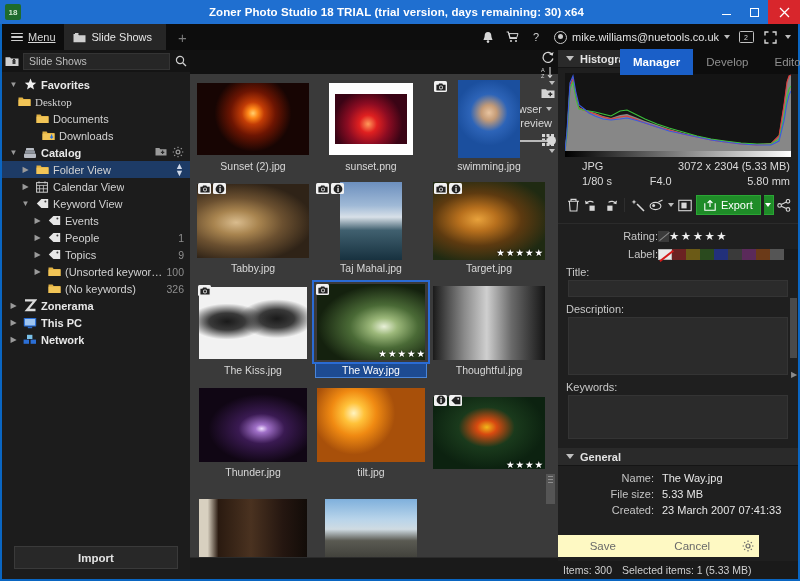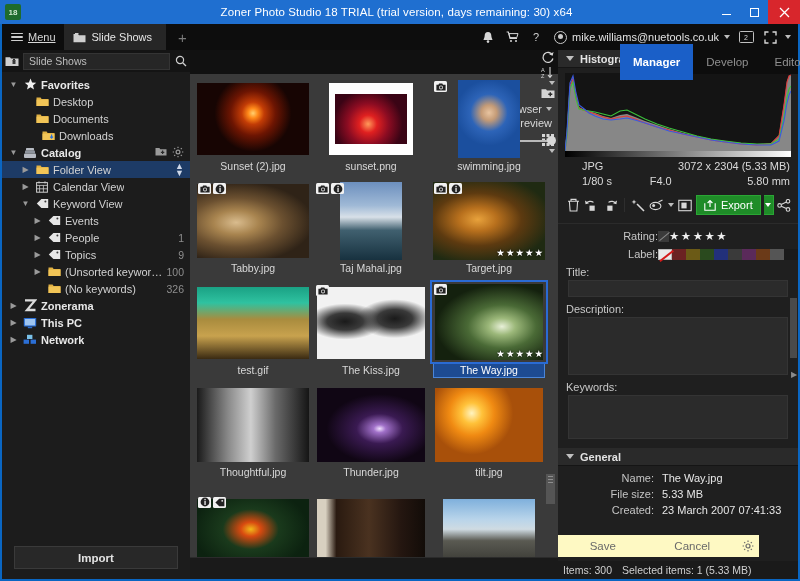--- a/index.html
+++ b/index.html
@@ -18,21 +18,21 @@
     position:absolute; left:0; top:0; width:800px; height:24px;
     background:#1f6fd0; display:flex; align-items:center;
   }
   .tb-icon{
     width:16px; height:16px; margin-left:5px; border-radius:2px;
     background:#1e6b2d; color:#cfe8cf; font-size:8px; font-weight:bold;
     display:flex; align-items:center; justify-content:center;
   }
   .tb-title{
     flex:1; text-align:center; color:#ffffff; font-size:11.5px;
-    letter-spacing:.1px; padding-left:60px;
+    letter-spacing:.1px; padding-left:60px;font-weight:bold;
   }
   .tb-btns{ display:flex; height:24px; }
   .tb-btn{
     width:28px; height:24px; display:flex; align-items:center; justify-content:center;
     color:#fff; font-size:12px;
   }
   .tb-btn.close{ background:#d8262c; width:32px; }
   .tb-btn svg{ display:block; }
 
   
@@ -363,21 +363,21 @@
     <div class="tree" id="tree">
         <div class="trow bold" style="padding-left: 6px;">
           <span class="exp">▼</span>
           <span class="ico">
             <svg width="13" height="13" viewBox="0 0 13 13">
               <path d="M6.5 0.6 L8.1 4.4 L12.2 4.7 L9 7.4 L10 11.4 L6.5 9.2 L3 11.4 L4 7.4 L0.8 4.7 L4.9 4.4Z" fill="#f0f0f0"></path>
             </svg>
           </span>
           <span class="lbl">Favorites</span>
         </div>
-        <div class="trow" style="padding-left: 18px;">
+        <div class="trow" style=" font-family: Liberation Serif, serif;">
           <span class="exp"></span>
           <span class="ico">
             <svg width="13" height="11" viewBox="0 0 13 11">
               <path d="M0.5 1.6 L4.6 1.6 L5.6 2.9 L12.5 2.9 L12.5 10 L0.5 10Z" fill="#e0b042"></path>
               <path d="M0.5 3.6 L12.5 3.6 L12.5 10 L0.5 10Z" fill="#f2c557"></path>
             </svg>
           </span>
           <span class="lbl">Desktop</span>
         </div>
         <div class="trow" style="padding-left: 18px;">
@@ -707,26 +707,20 @@
                 <span>★</span>
                 <span>★</span>
                 <span>★</span>
                 <span>★</span>
               </div>
             </div>
             <div class="cap">Target.jpg</div>
           </div>
           <div class="cell">
             <div class="thumbbox">
-              <div class="t-testgif"></div>
-            </div>
-            <div class="cap">test.gif</div>
-          </div>
-          <div class="cell">
-            <div class="thumbbox">
               <div class="t-kiss">
                 <div class="s"></div>
               </div>
               <div class="badges">
                 <span class="badge">
                   <svg width="10" height="8" viewBox="0 0 10 8">
                     <path d="M0.4 1.8 H2.4 L3.1 0.6 H6.3 L7 1.8 H9.6 V7.4 H0.4Z" fill="#222"></path>
                     <circle cx="5" cy="4.4" r="2" fill="#f1f1f1"></circle>
                     <circle cx="5" cy="4.4" r="1.2" fill="#222"></circle>
                   </svg>
@@ -983,21 +977,21 @@
         <svg width="12" height="12" viewBox="0 0 12 12">
             <circle cx="6" cy="6" r="2" fill="none" stroke="#6a6a6a" stroke-width="1.2"></circle>
             <path d="M6 0.6 L6 2 M6 10 L6 11.4 M0.6 6 L2 6 M10 6 L11.4 6 M2.2 2.2 L3.2 3.2 M8.8 8.8 L9.8 9.8 M9.8 2.2 L8.8 3.2 M3.2 8.8 L2.2 9.8" stroke="#6a6a6a" stroke-width="1.2"></path>
           </svg>
       </span>
     </div>
   </div>
 
   <div style="position:absolute;left:620px;top:50px;width:178px;height:24px;background:#0d0d0d;display:flex;align-items:center;">
     <div id="mode-tabs" style="display:flex;align-items:center;height:24px;">
-        <div style="height: 36px; display: flex; align-items: center; padding: 0px 13px; font-size: 11.5px; background: rgb(26, 95, 200); color: rgb(255, 255, 255); font-weight: bold;">Manager</div>
+        <div style="height: 26px; display: flex; align-items: center; padding: 0px 13px; font-size: 11.5px; background: rgb(26, 95, 200); color: rgb(255, 255, 255); font-weight: bold;">Manager</div>
         <div style="height: 22px; display: flex; align-items: center; padding: 0px 13px; font-size: 11.5px; color: rgb(143, 143, 143);">Develop</div>
         <div style="height: 22px; display: flex; align-items: center; padding: 0px 13px; font-size: 11.5px; color: rgb(143, 143, 143);">Editor</div>
       </div>
   </div>
 
   <div class="statusleft"></div>
   <div class="bottombar">
     <span>Items: 300</span>
     <span>Selected items: 1 (5.33 MB)</span>
   </div>

